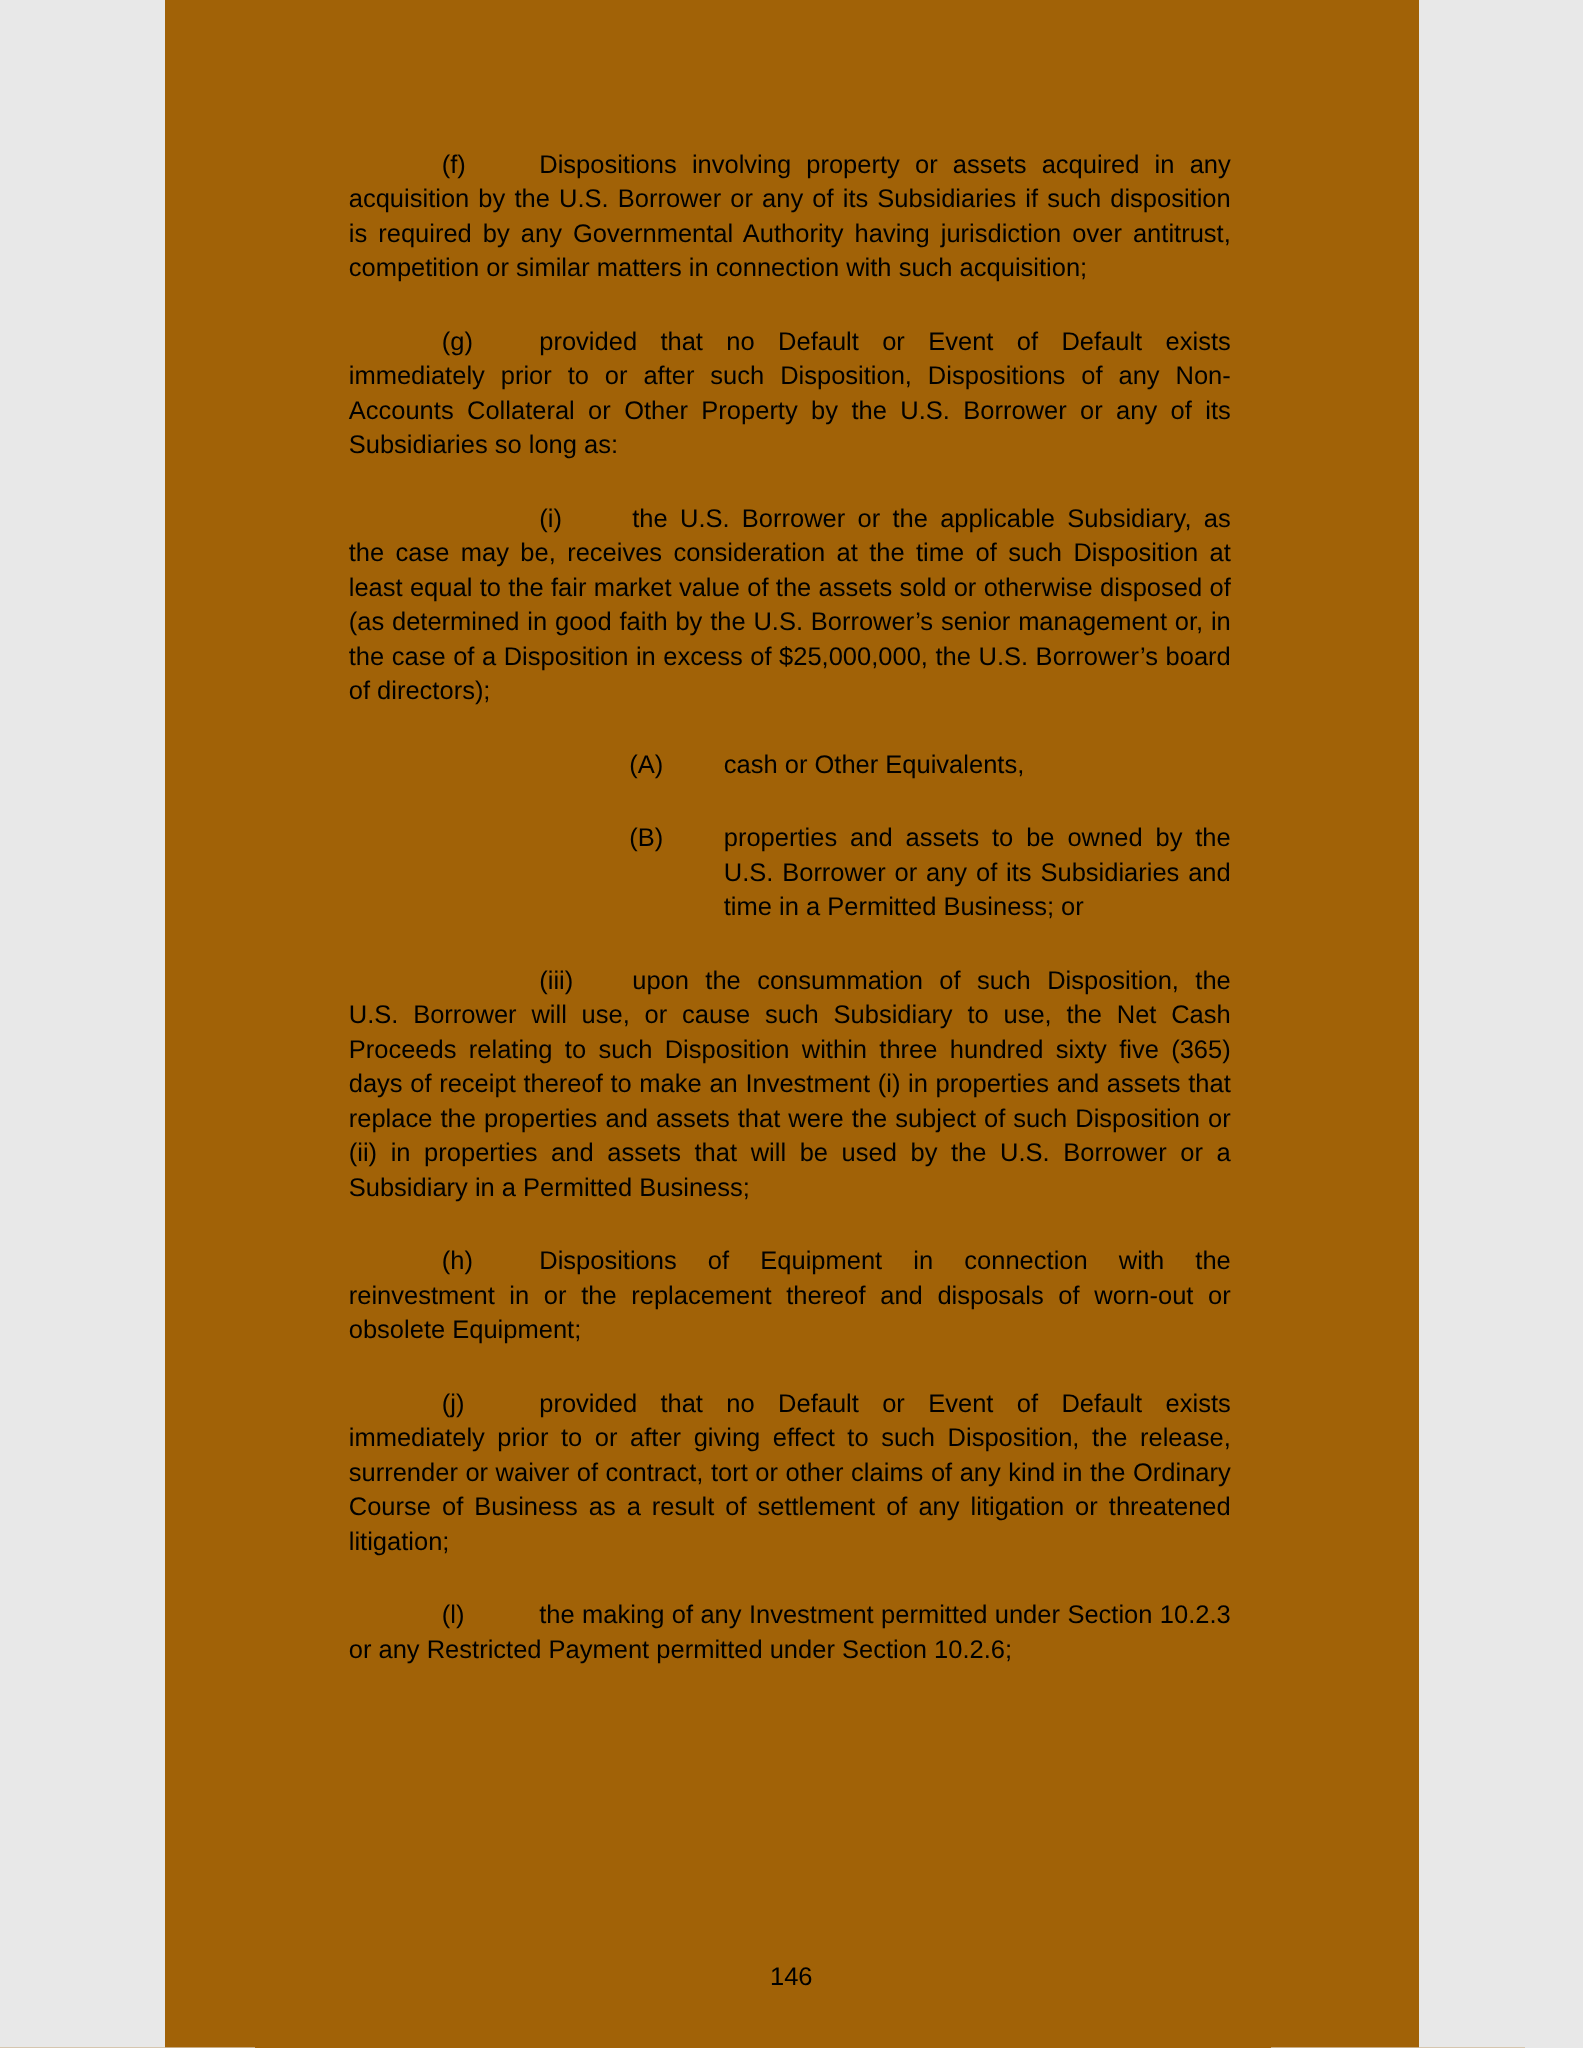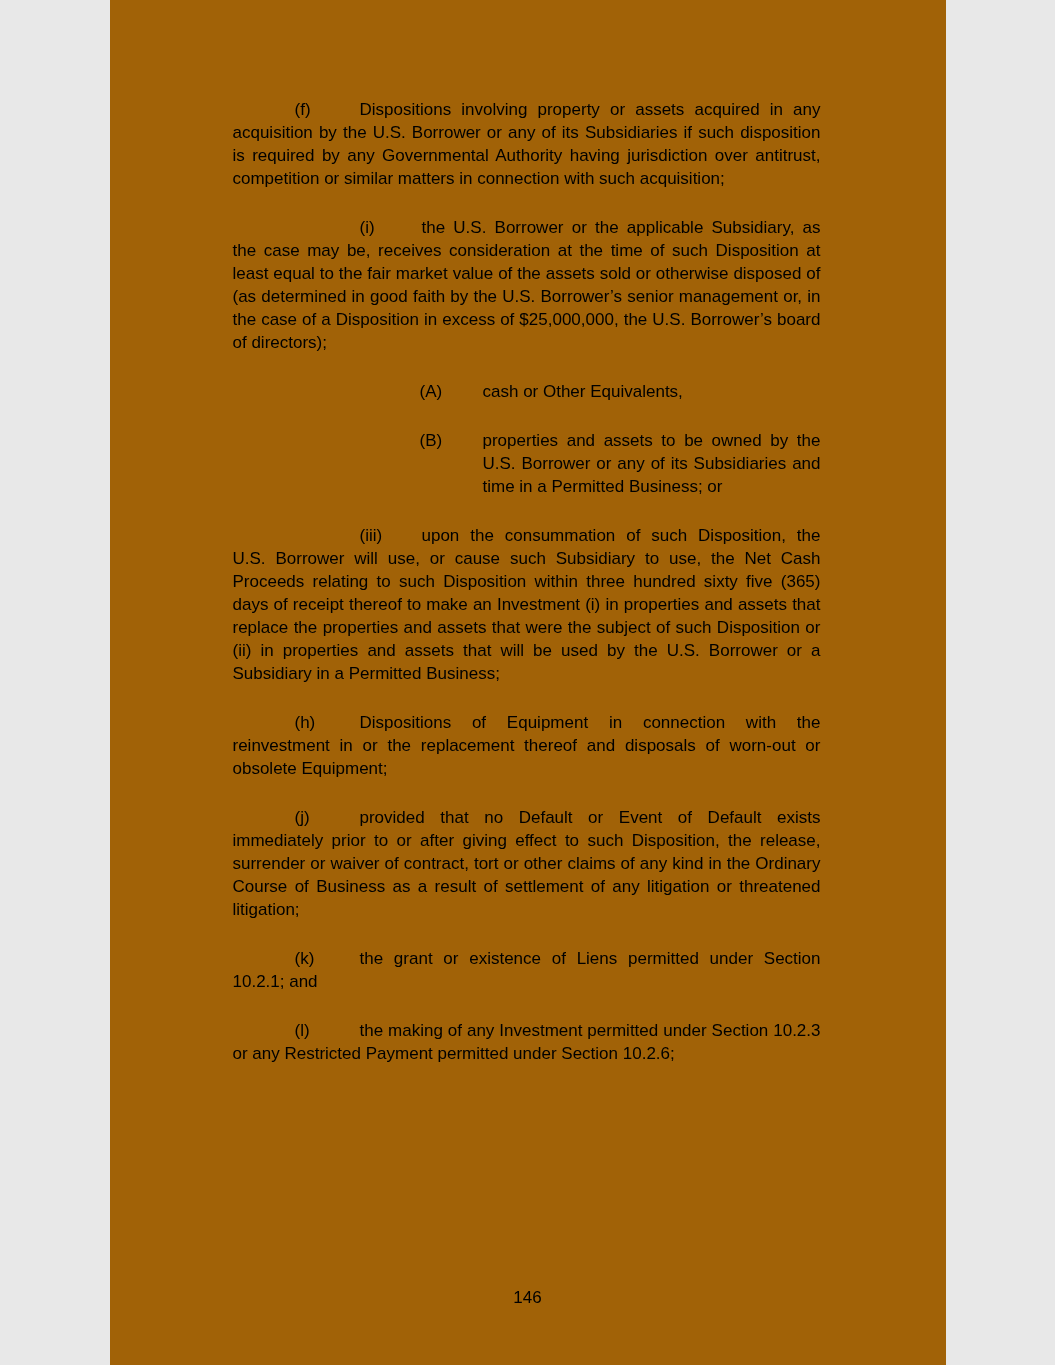--- a/index.html
+++ b/index.html
@@ -27,47 +27,47 @@
   
   .lvl2 { text-indent: 127px; }
   .lbl2 { display: inline-block; width: 62px; text-indent: 0; }
   
   .lvl3 { margin-left: 187px; padding-left: 63px; text-indent: -63px; }
   .lbl3 { display: inline-block; width: 63px; text-indent: 0; }
   .page-number {
     position: absolute;
     left: 0;
     right: 0;
-    bottom: 56px;
+    bottom: 36px;
     text-align: center;
     font-size: 17px;
   }
 </style>
 </head>
 <body>
 
 <div class="page">
 
   <p class="para lvl1"><span class="lbl1">(f)</span><span>Dispositions involving property or assets acquired in any acquisition by the U.S. Borrower or any of its Subsidiaries if such disposition is required by any Governmental Authority having jurisdiction over antitrust, competition or similar matters in connection with such acquisition;</span></p>
 
+  <p class="para lvl1"><span class="lbl1">(g)</span><span>provided that no Default or Event of Default exists immediately prior to or after such Disposition, Dispositions of any Non-Accounts Collateral or Other Property by the U.S. Borrower or any of its Subsidiaries so long as:</span></p>
 
   <p class="para lvl2"><span class="lbl2">(i)</span><span>the U.S. Borrower or the applicable Subsidiary, as the case may be, receives consideration at the time of such Disposition at least equal to the fair market value of the assets sold or otherwise disposed of (as determined in good faith by the U.S. Borrower’s senior management or, in the case of a Disposition in excess of $25,000,000, the U.S. Borrower’s board of directors);</span></p>
 
 
   <p class="para lvl3"><span class="lbl3">(A)</span><span>cash or Other Equivalents,</span></p>
 
   <p class="para lvl3"><span class="lbl3">(B)</span><span>properties and assets to be owned by the U.S. Borrower or any of its Subsidiaries and time in a Permitted Business; or</span></p>
 
 
   <p class="para lvl2"><span class="lbl2">(iii)</span><span>upon the consummation of such Disposition, the U.S. Borrower will use, or cause such Subsidiary to use, the Net Cash Proceeds relating to such Disposition within three hundred sixty five (365) days of receipt thereof to make an Investment (i) in properties and assets that replace the properties and assets that were the subject of such Disposition or (ii) in properties and assets that will be used by the U.S. Borrower or a Subsidiary in a Permitted Business;</span></p>
 
   <p class="para lvl1"><span class="lbl1">(h)</span><span>Dispositions of Equipment in connection with the reinvestment in or the replacement thereof and disposals of worn-out or obsolete Equipment;</span></p>
 
 
   <p class="para lvl1"><span class="lbl1">(j)</span><span>provided that no Default or Event of Default exists immediately prior to or after giving effect to such Disposition, the release, surrender or waiver of contract, tort or other claims of any kind in the Ordinary Course of Business as a result of settlement of any litigation or threatened litigation;</span></p>
 
-  <p class="para lvl1"><span class="lbl1">(k)</span><span>the grant or existence of Liens permitted under Section 10.2.1; and</span></p>
 
   <p class="para lvl1"><span class="lbl1">(l)</span><span>the making of any Investment permitted under Section 10.2.3 or any Restricted Payment permitted under Section 10.2.6;</span></p>
 
   <div class="page-number">146</div>
 
 </div>
 
 </body></html>

